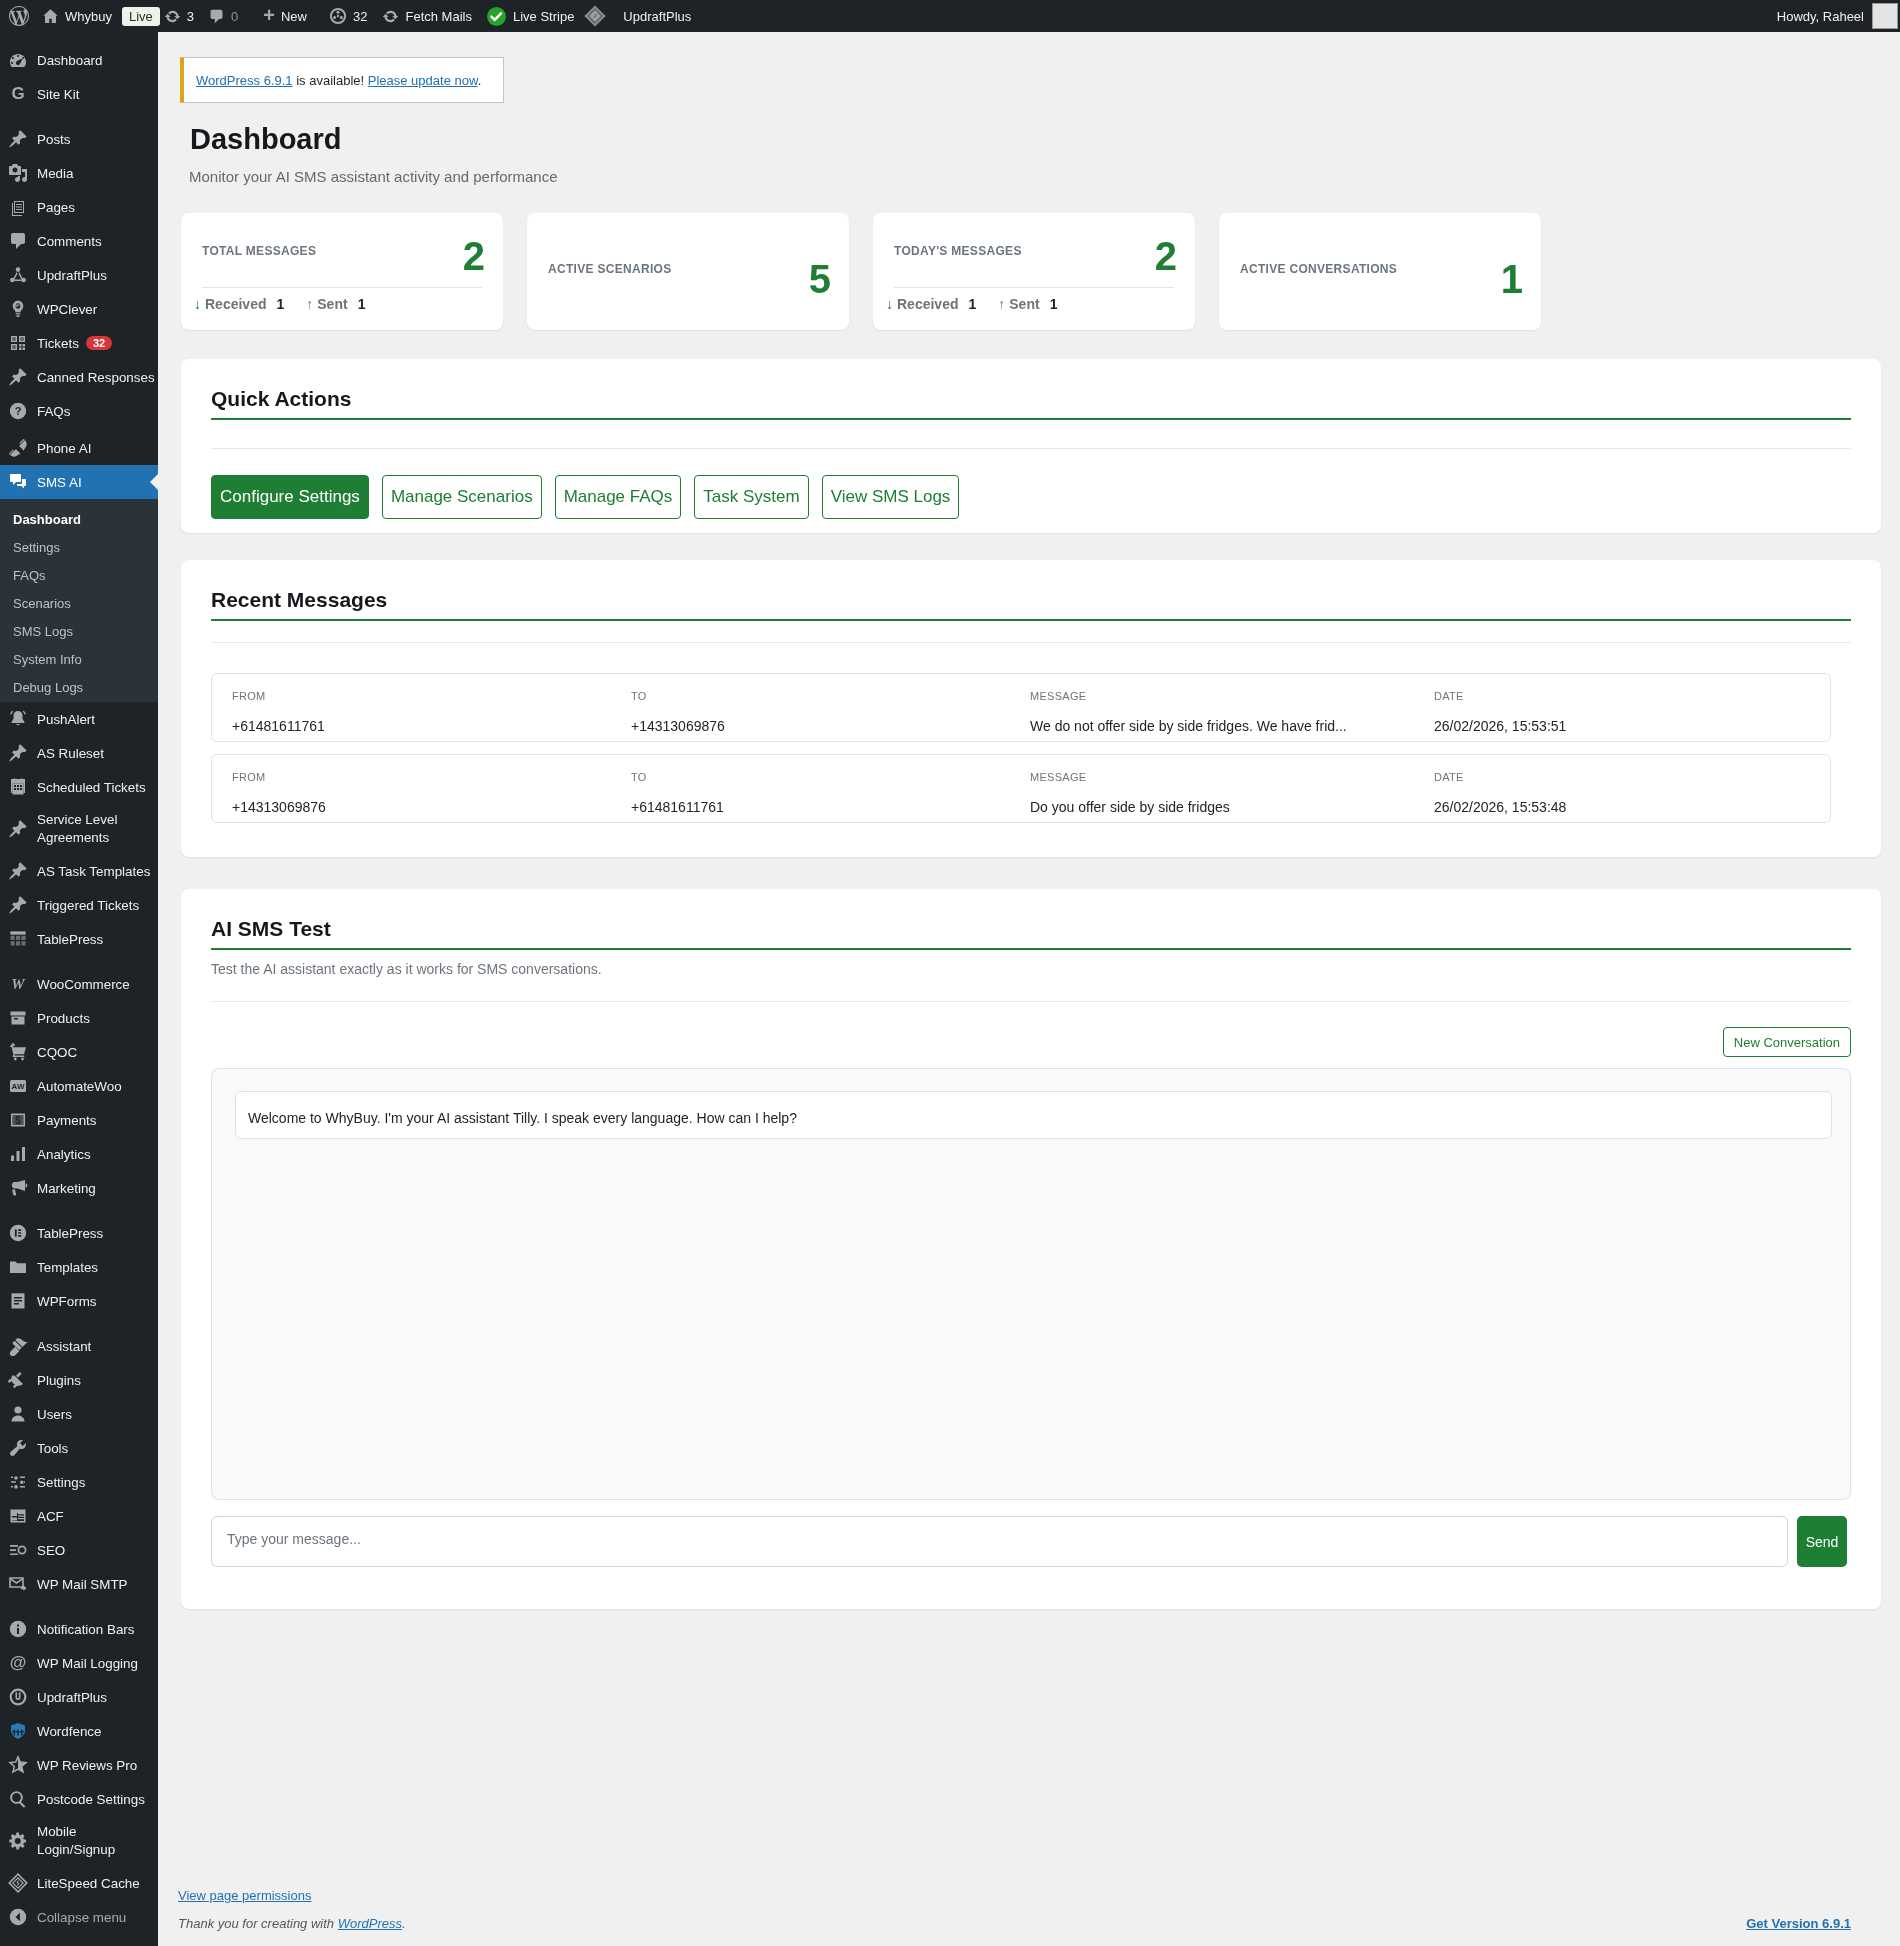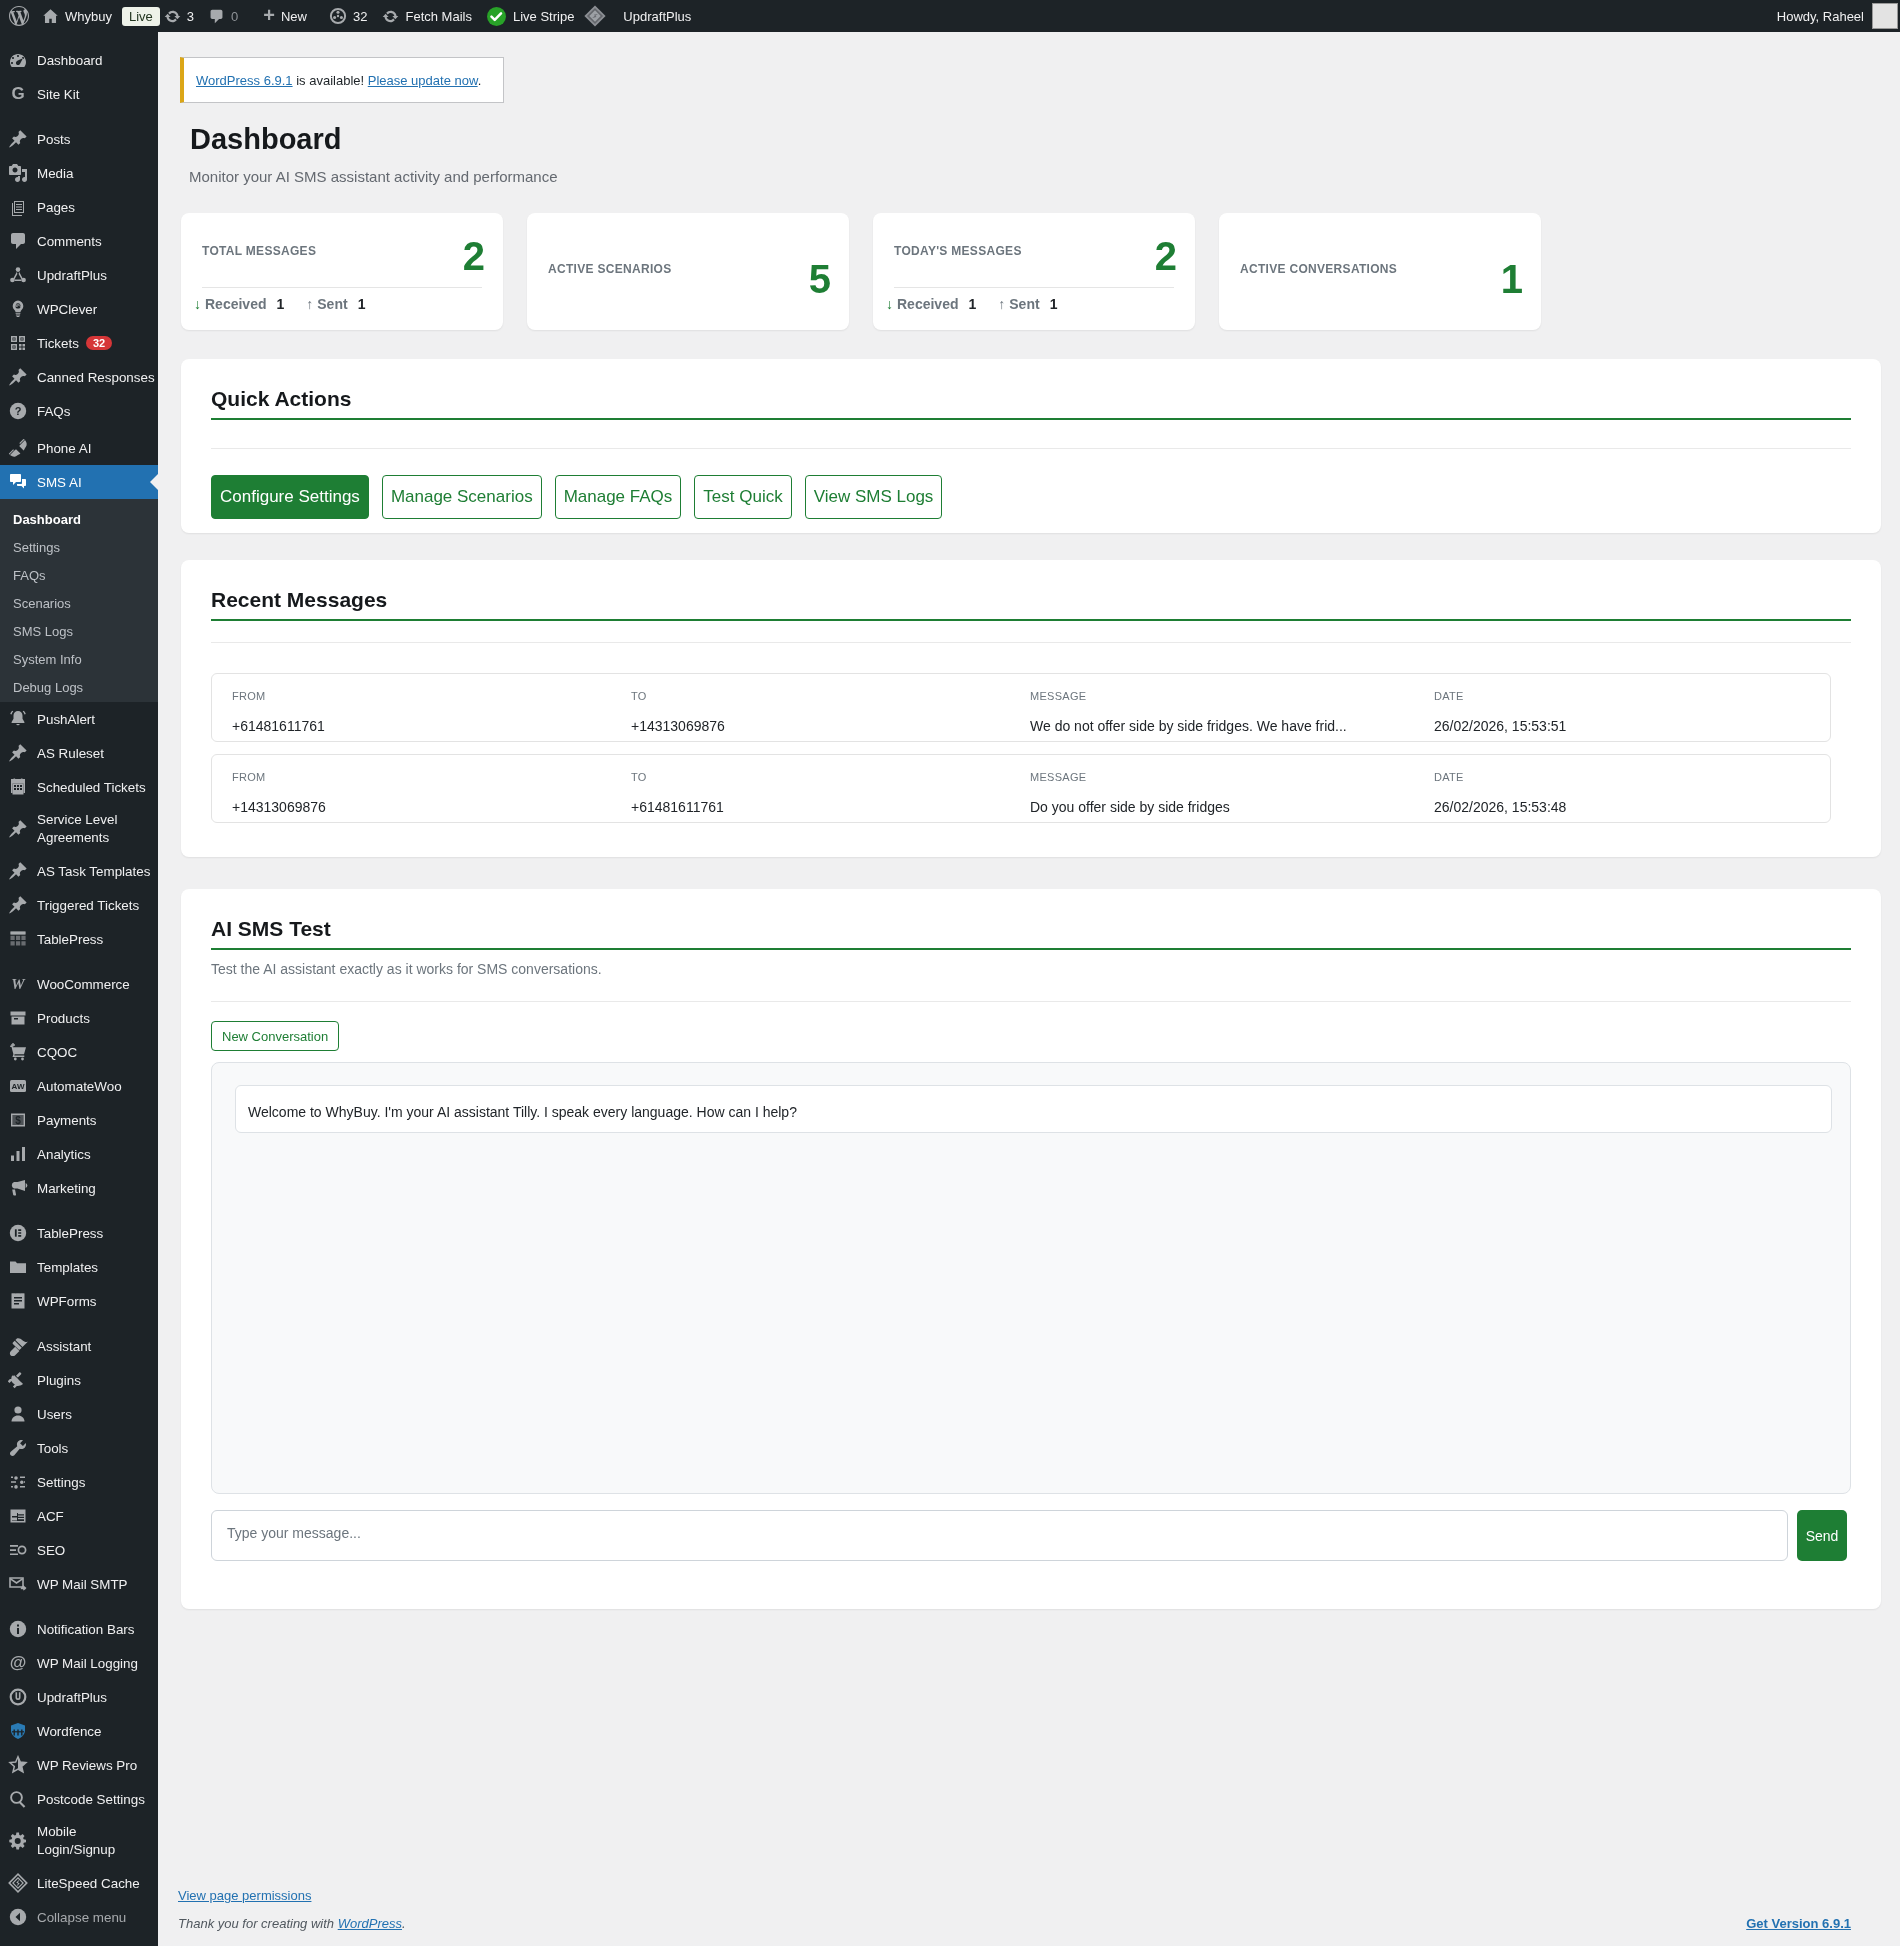--- a/index.html
+++ b/index.html
@@ -66,21 +66,21 @@
 .mcol .l{font-size:11px;color:#6c757d;letter-spacing:0.3px}
 .mcol .v{font-size:14px;color:#212529;margin-top:16px}
 .mc1{width:399px}
 .mc2{width:399px}
 .mc3{width:404px}
 .mc4{width:376px}
 
 #ai{top:857px;height:720px}
 .aisub{font-size:14px;color:#6c757d;margin-top:11px}
 #ai .grayline{margin-top:24px}
-.ncwrap{display:flex;justify-content:flex-start;margin-top:19px}
+.ncwrap{display:flex;justify-content:flex-end;margin-top:25px}
 .btn-nc{height:30px;display:inline-flex;align-items:center;padding:0 10px;border:1px solid #1e7e34;color:#1e7e34;border-radius:4px;font-size:13px;background:#fff}
 .chatbox{margin-top:11px;height:432px;background:#f8f9fa;border:1px solid #dee2e6;border-radius:8px;padding:22px 23px}
 .msgcard{background:#fff;border:1px solid #dee2e6;border-radius:6px;padding:10px 16px 12px 12px;width:1597px}
 .msgcard .who{font-size:13px;font-weight:700;color:#212529}
 .msgcard .txt{font-size:14px;color:#212529;margin-top:8px}
 .inputrow{margin-top:16px;display:flex}
 .tinput{width:1577px;height:51px;border:1px solid #ced4da;border-radius:6px;background:#fff;display:block;padding:14px 0 0 15px;font-size:14px;color:#6c757d}
 .sendbtn{width:50px;height:51px;background:#1e7e34;border-radius:5px;margin-left:9px;color:#fff;font-size:14px;display:flex;align-items:center;justify-content:center}
 
 .f-perm{position:absolute;left:20px;top:1856px;font-size:13px}
@@ -609,21 +609,21 @@
       </div>
   </div>
   <div class="panel" id="qa">
     <div class="ptitle">Quick Actions</div>
     <div class="greenline"></div>
     <div class="grayline"></div>
     <div class="btnrow">
       <span class="btn primary">Configure Settings</span>
       <span class="btn">Manage Scenarios</span>
       <span class="btn">Manage FAQs</span>
-      <span class="btn">Test Quick</span>
+      <span class="btn">Task System</span>
       <span class="btn">View SMS Logs</span>
     </div>
   </div>
   <div class="panel" id="rm">
     <div class="ptitle">Recent Messages</div>
     <div class="greenline"></div>
     <div class="grayline"></div>
     <div class="msgrow">
       <div class="mcol mc1">
           <div class="l">FROM</div>

